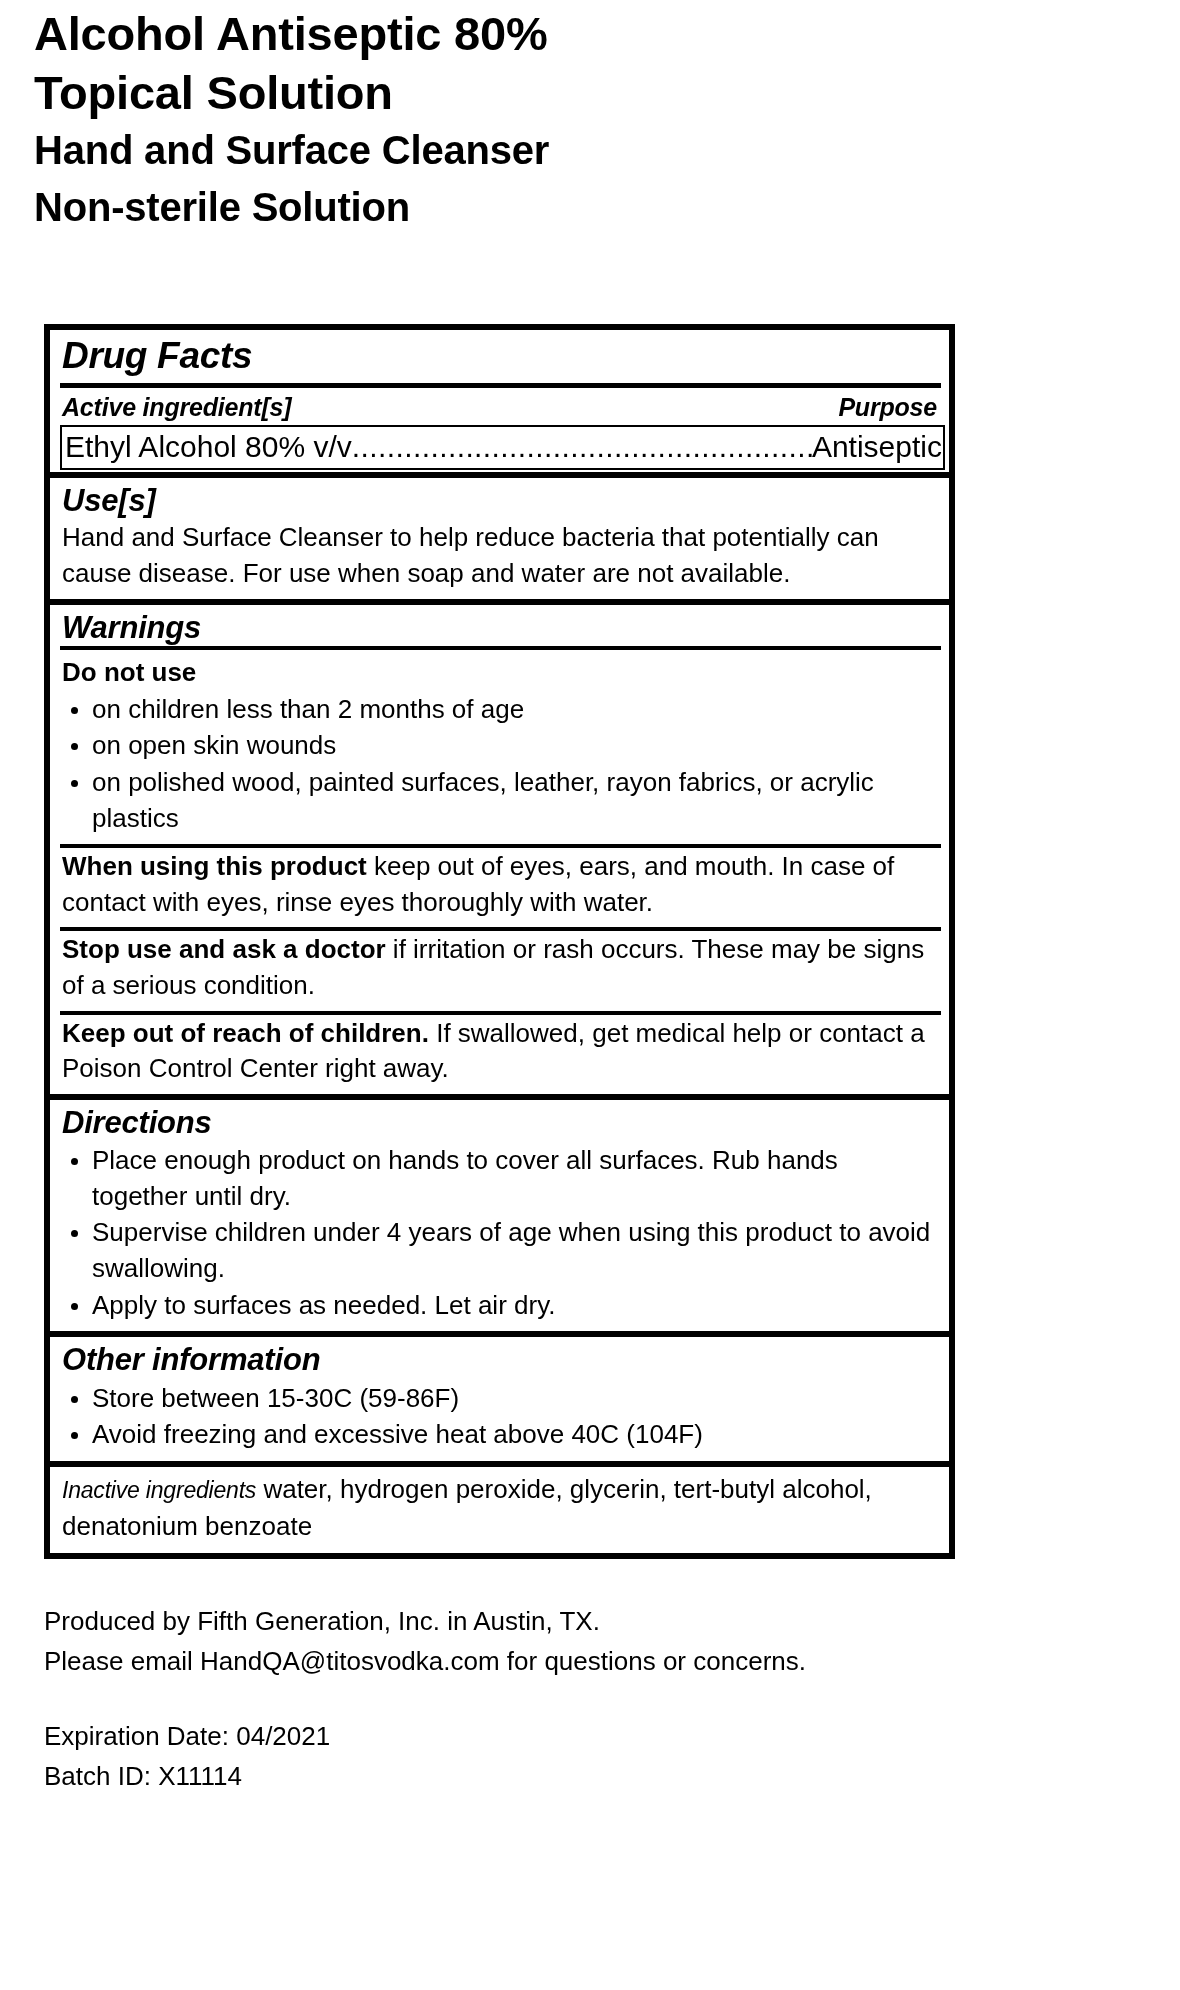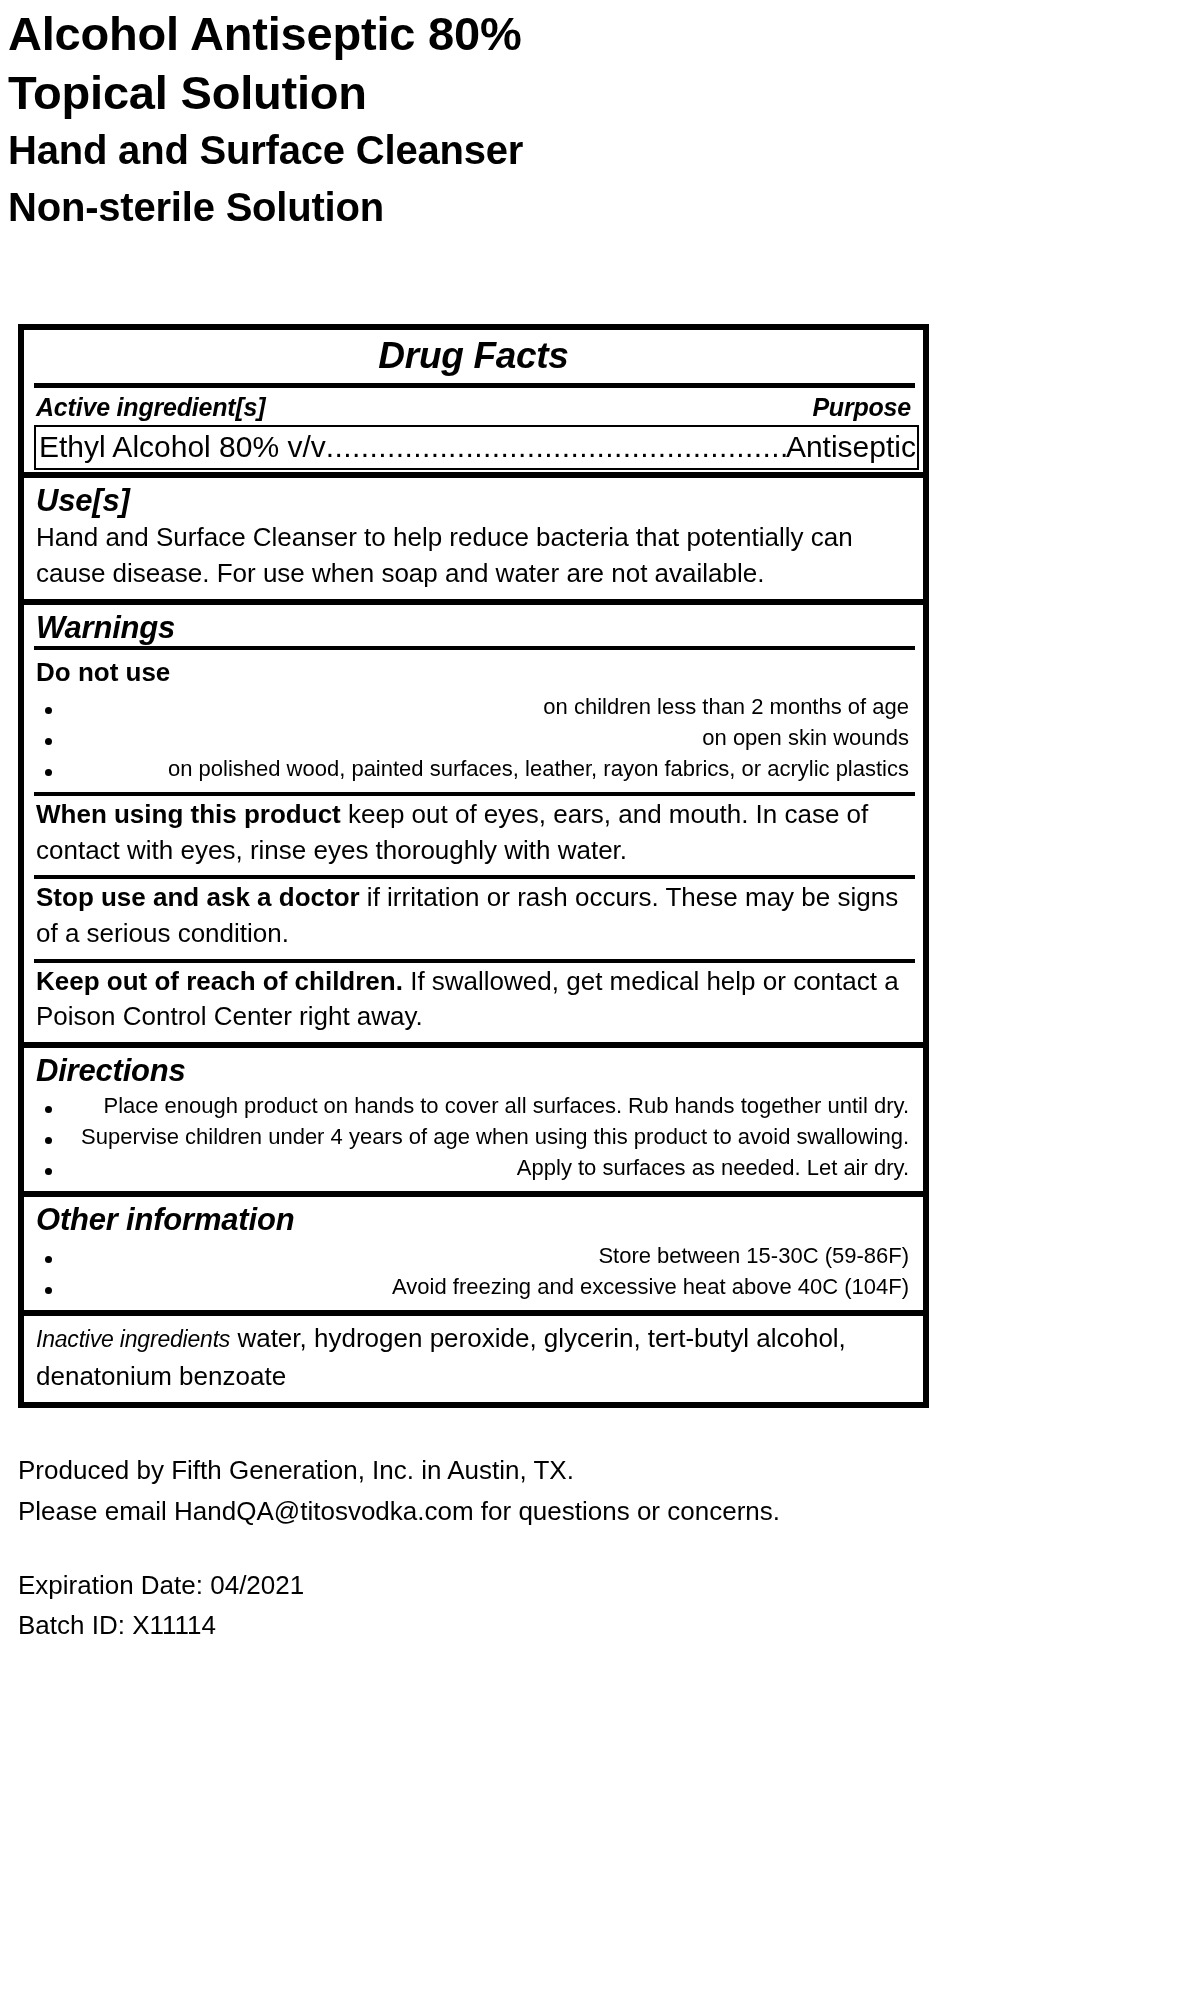--- a/index.html
+++ b/index.html
@@ -15,20 +15,21 @@
     color: #000000;
     overflow: hidden;
   }
 
   .page {
     position: relative;
     width: 952px;
     height: 1990px;
     box-sizing: border-box;
     padding: 0 13px 0 8px;
+    margin-left: 26px;
   }
 
   
   .title-block {
     padding-top: 4px;
   }
   .title-line {
     font-weight: bold;
     font-size: 47px;
     line-height: 1.26;
@@ -57,21 +58,20 @@
     border-top: 6px solid #000;
   }
 
   .df-title {
     font-size: 37px;
     font-weight: bold;
     font-style: italic;
     line-height: 1.08;
     padding: 6px 12px 7px 12px;
     letter-spacing: -0.3px;
-    text-align: center;
   }
 
   .rule-mid {
     border-top: 5px solid #000;
     margin: 0 8px 0 10px;
   }
   .rule-thin {
     border-top: 4px solid #000;
     margin: 0 8px 0 10px;
   }
@@ -127,23 +127,22 @@
     padding: 1px 14px 7px 12px;
   }
   .body-text.tight { padding-bottom: 6px; }
 
   .body-text b { font-weight: bold; }
 
   ul.df-list {
     list-style: none;
     margin: 0;
     padding: 2px 14px 7px 12px;
-    font-size: 22px;
+    font-size: 26px;
     line-height: 1.37;
-    text-align: right;
   }
   ul.df-list li {
     position: relative;
     padding-left: 30px;
     margin-bottom: 1px;
   }
   ul.df-list li::before {
     content: "";
     position: absolute;
     left: 9px;

